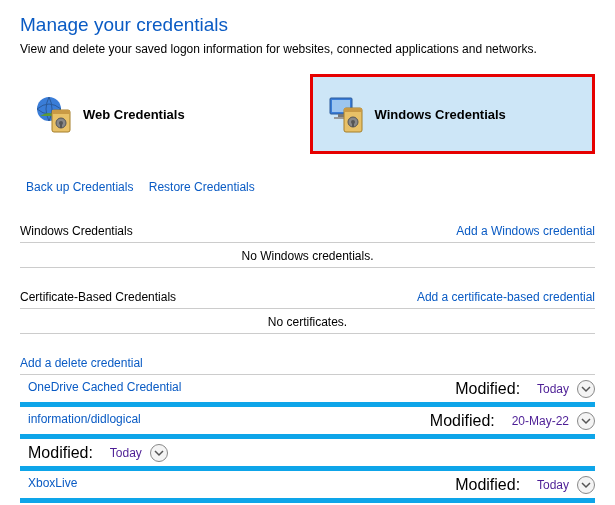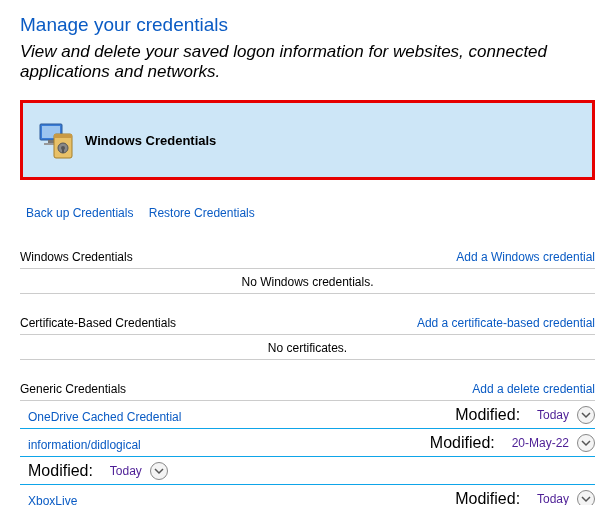--- a/index.html
+++ b/index.html
@@ -12,23 +12,22 @@
     width: 615px;
     padding: 14px 20px 20px 20px;
   }
   .page-title {
     color: #0a5bc4;
     font-size: 19px;
     font-weight: 400;
     margin: 0 0 6px 0;
   }
   .subtitle {
-    font-size: 17px;
+    font-size: 12px;
     margin: 0 0 18px 0;
-    font-style: italic;
   }
   .tabs {
     display: flex;
     gap: 8px;
     margin-bottom: 26px;
   }
   .tab {
     flex: 1;
     display: flex;
     align-items: center;
@@ -83,23 +82,23 @@
   .empty {
     font-size: 12px;
     padding: 6px 0 4px 0;
     border-bottom: 1px solid #ccc;
     margin-bottom: 16px;
     text-align: center;
   }
   .cred-row {
     display: flex;
     justify-content: space-between;
-    align-items: flex-end;
+    align-items: flex-start;
     padding: 5px 0 4px 8px;
-    border-bottom: 1px solid #0ea5e9;
+    border-bottom: 5px solid #0ea5e9;
     gap: 16px;
   }
   .cred-row .name {
     color: #0a5bc4;
     font-size: 12px;
     cursor: pointer;
   }
   .cred-right {
     display: flex;
     align-items: center;
@@ -122,20 +121,36 @@
   }
   .chevron-btn svg { display: block; }
 </style>
 </head>
 <body>
 
 <h1 class="page-title">Manage your credentials</h1>
 <p class="subtitle">View and delete your saved logon information for websites, connected applications and networks.</p>
 
 <div class="tabs">
+  <div class="tab">
+    <span class="icon-holder">
+      <svg width="40" height="40" viewBox="0 0 40 40">
+        <circle cx="15" cy="15" r="12" fill="#3a7dd8"></circle>
+        <path d="M3 15 Q15 5 27 15 Q15 25 3 15" stroke="#2a5a9a" fill="none" stroke-width="1"></path>
+        <path d="M15 3 Q9 15 15 27 M15 3 Q21 15 15 27" stroke="#2a5a9a" fill="none" stroke-width="1"></path>
+        <path d="M6 22 Q15 16 24 22" fill="#5b9a3a"></path>
+        <rect x="18" y="16" width="18" height="22" rx="2" fill="#e8c168" stroke="#a57f2a"></rect>
+        <rect x="18" y="16" width="18" height="4" fill="#c99a45"></rect>
+        <circle cx="27" cy="29" r="5" fill="#888" stroke="#555"></circle>
+        <circle cx="27" cy="29" r="2" fill="#555"></circle>
+        <rect x="26" y="29" width="2" height="5" fill="#555"></rect>
+      </svg>
+    </span>
+    <span class="label">Web Credentials</span>
+  </div>
 
   <div class="tab selected">
     <span class="icon-holder">
       <svg width="40" height="40" viewBox="0 0 40 40">
         <rect x="4" y="4" width="22" height="16" rx="1" fill="#3a7dd8" stroke="#2a5a9a"></rect>
         <rect x="6" y="6" width="18" height="12" fill="#9cc5f0"></rect>
         <rect x="12" y="20" width="6" height="3" fill="#777"></rect>
         <rect x="8" y="23" width="14" height="2" fill="#999"></rect>
         <rect x="18" y="14" width="18" height="24" rx="2" fill="#e8c168" stroke="#a57f2a"></rect>
         <rect x="18" y="14" width="18" height="4" fill="#c99a45"></rect>
@@ -159,21 +174,20 @@
 </div>
 <div class="empty">No Windows credentials.</div>
 
 <div class="section-header">
   <span class="title">Certificate-Based Credentials</span>
   <a class="action-link">Add a certificate-based credential</a>
 </div>
 <div class="empty">No certificates.</div>
 
 <div class="section-header">
-  <span class="title">Generic Credentials</span>
   <a class="action-link">Add a delete credential</a>
 </div>
 <div id="generic-list">
     <div class="cred-row">
       <span class="name">OneDrive Cached Credential</span>
       <span class="cred-right">
         <span class="meta-label">Modified:  </span>
         <span class="meta-value">Today</span>
         <span class="chevron-btn">
           <svg width="10" height="10" viewBox="0 0 10 10">

